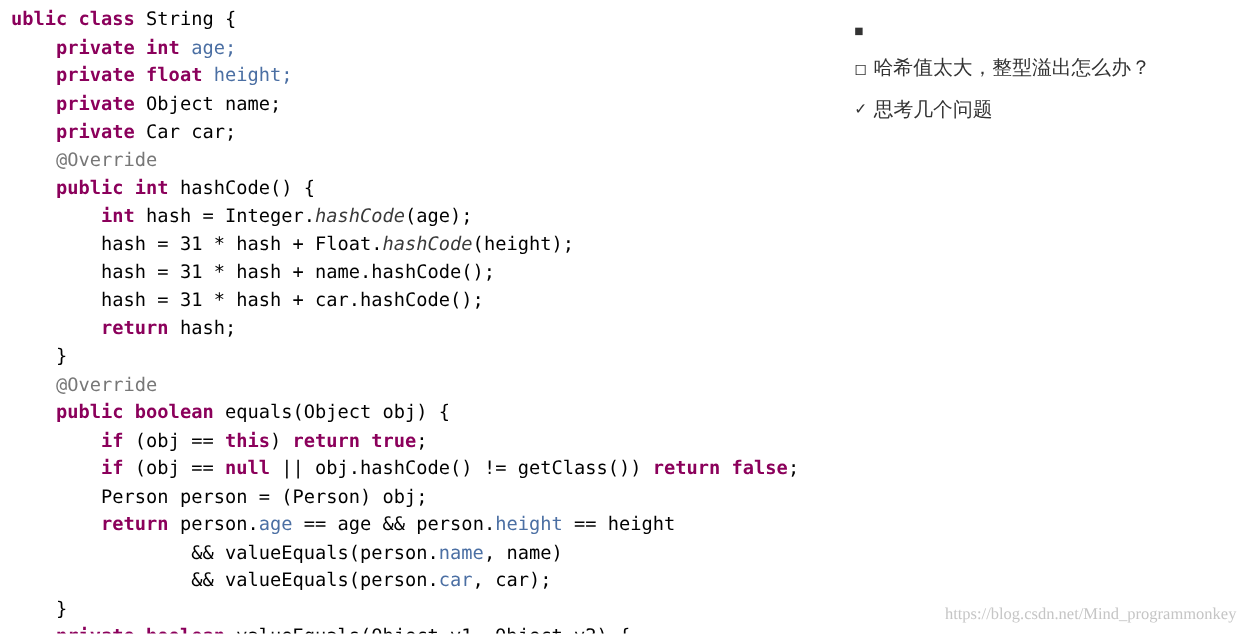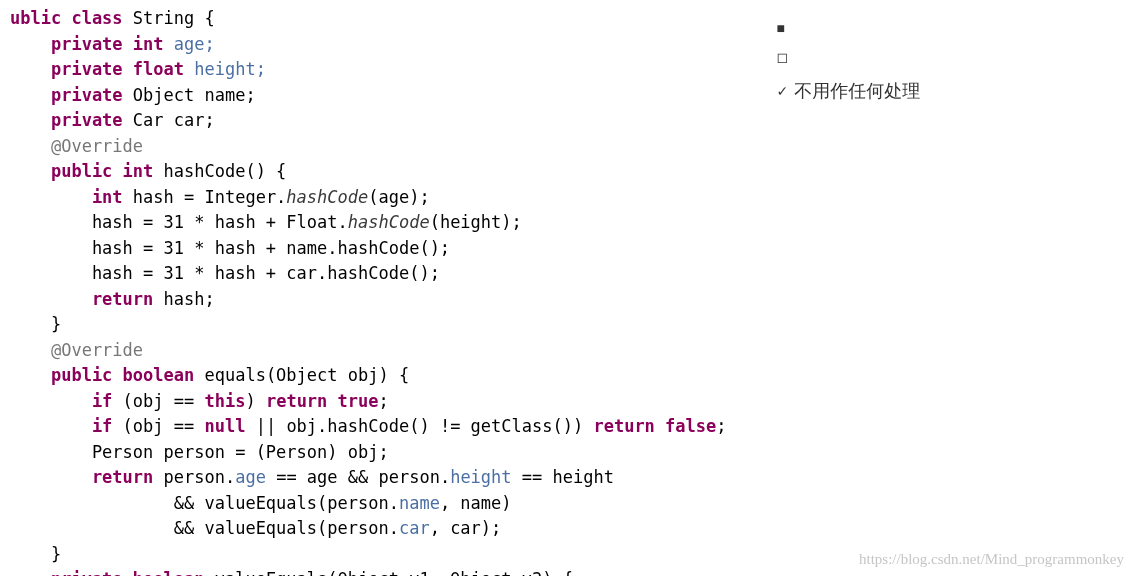--- a/index.html
+++ b/index.html
@@ -86,21 +86,22 @@
 
 </pre>
   </div>
 
   <div class="notes-area">
     <div class="note-line">
       <span class="bullet">■</span>
     </div>
     <div class="note-line">
       <span class="bullet">◻</span>
+      <span>哈希值太大，整型溢出怎么办？</span>
     </div>
     <div class="note-line">
       <span class="bullet">✓</span>
-      <span>不用作任何处理</span>
+      <span>思考几个问题</span>
     </div>
   </div>
 </div>
 
 <div class="url-mark">https://blog.csdn.net/Mind_programmonkey</div>
 
 </body></html>

